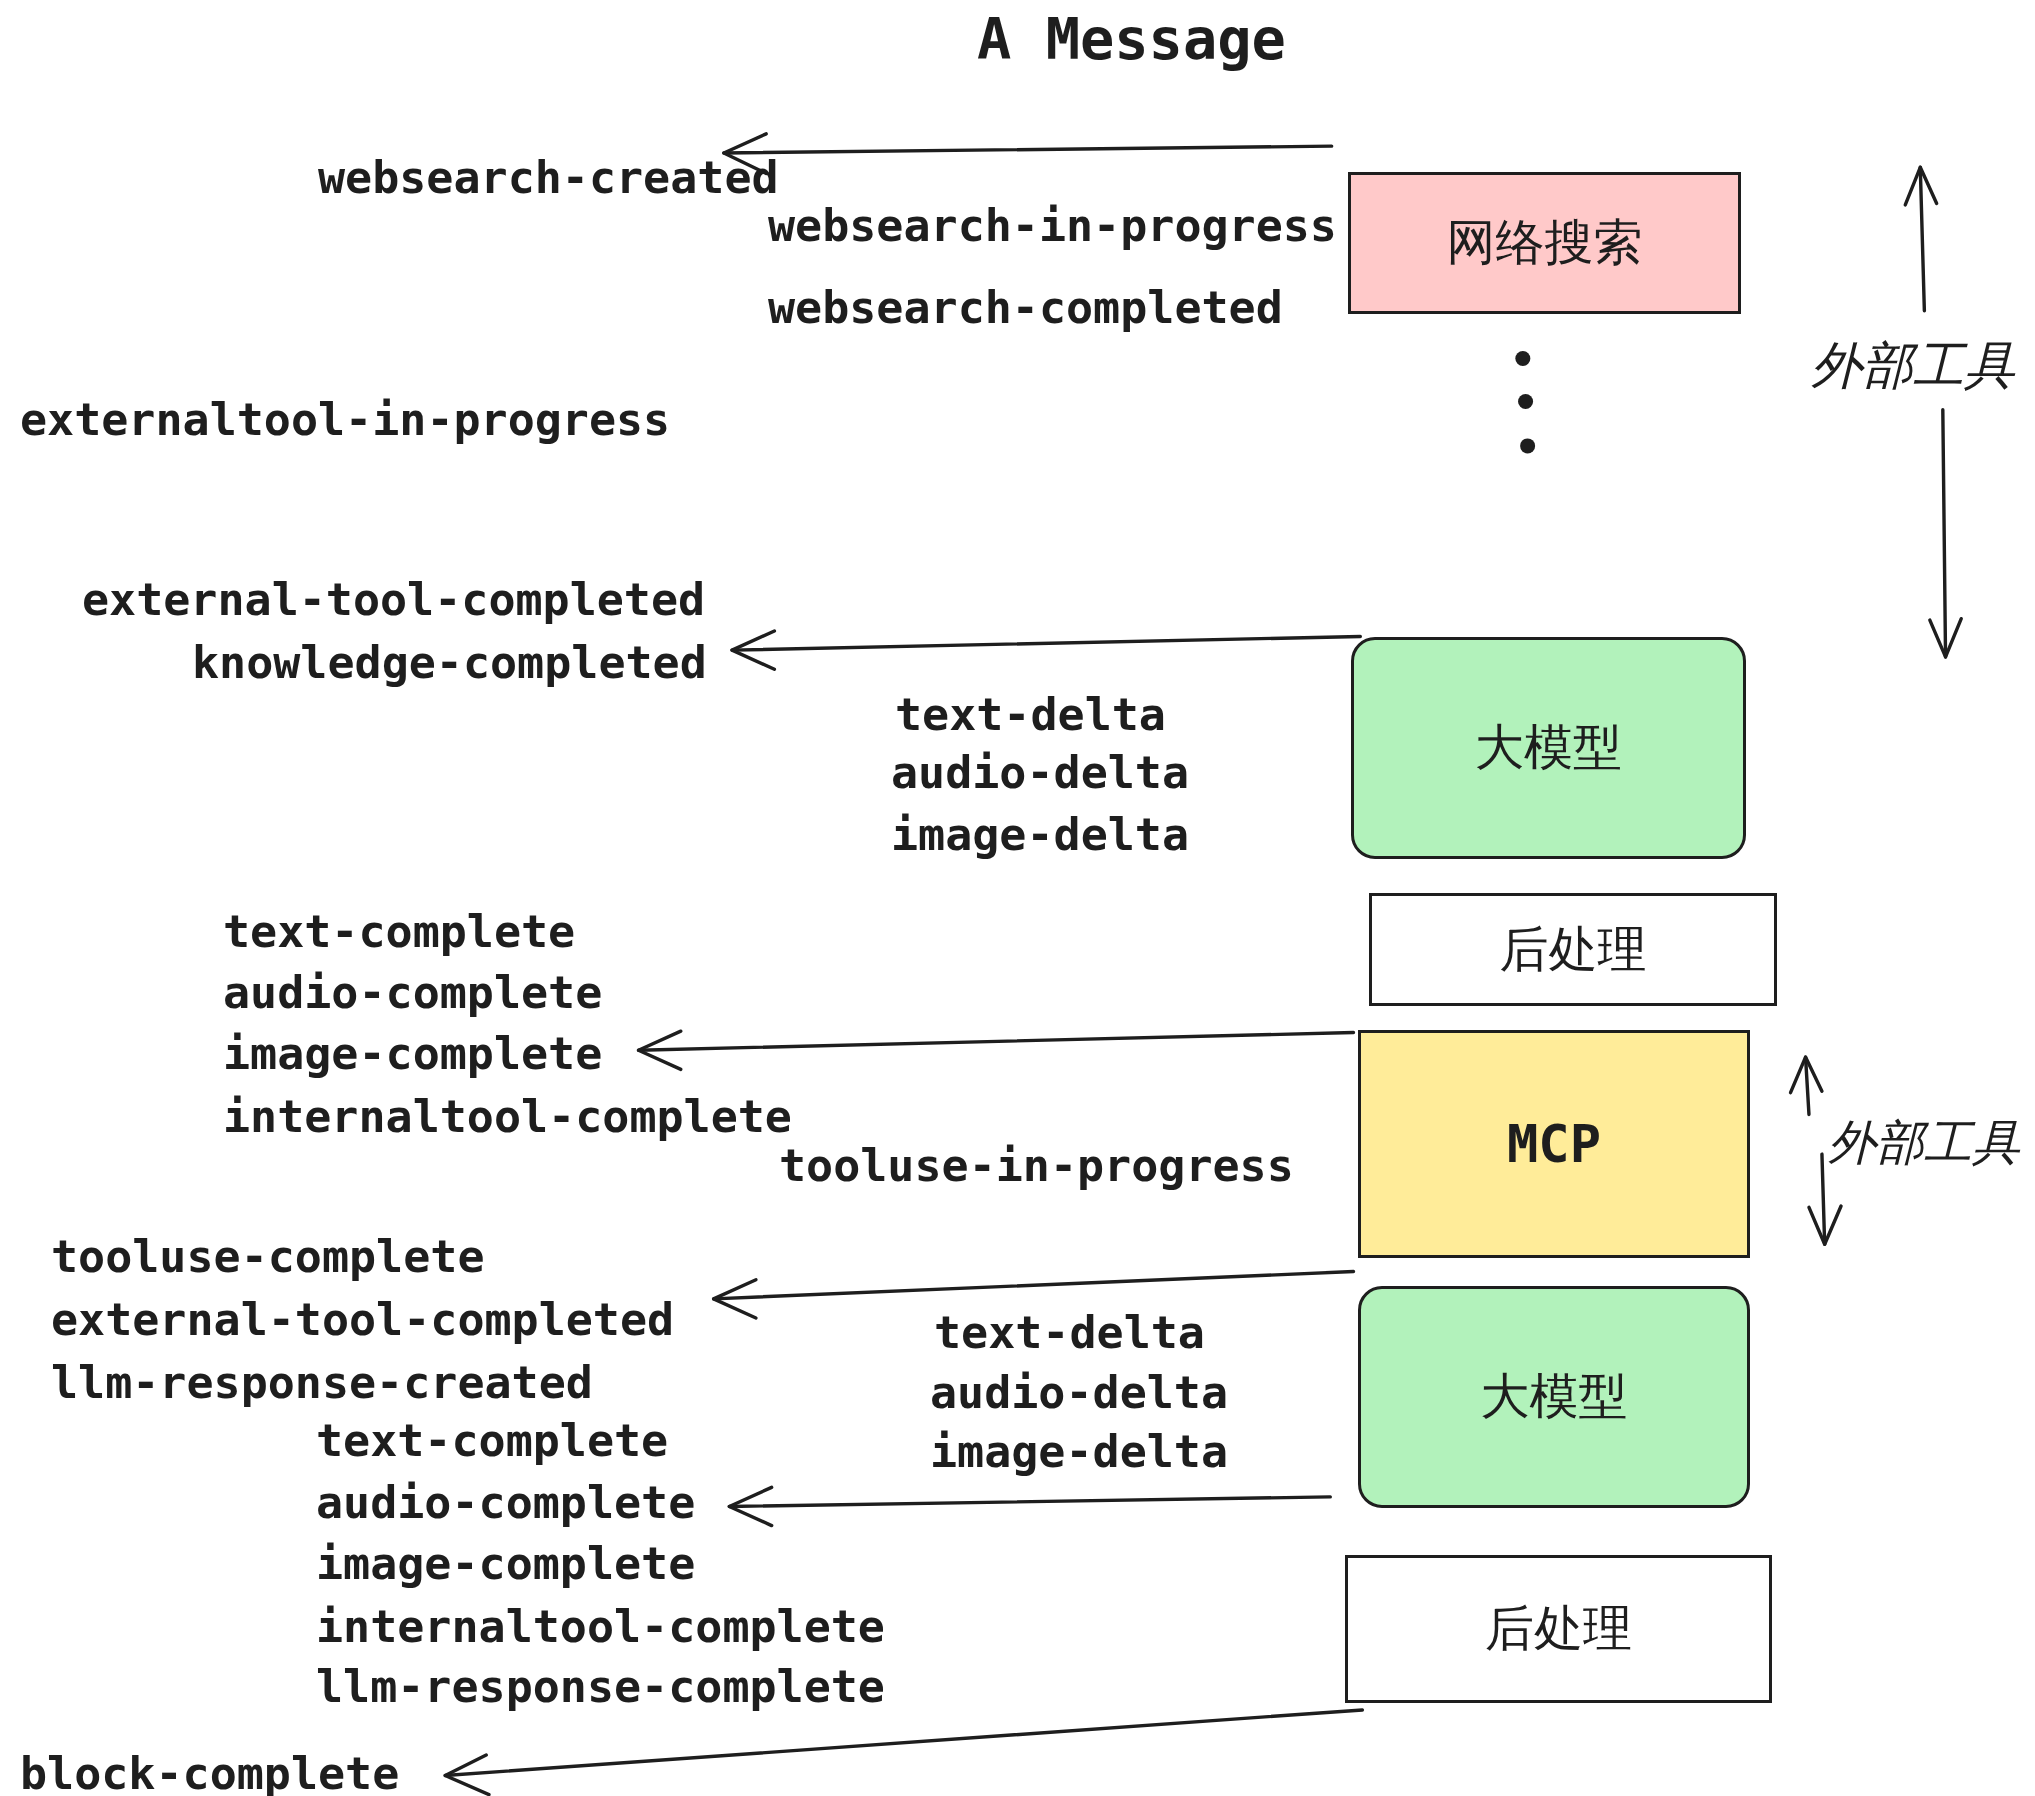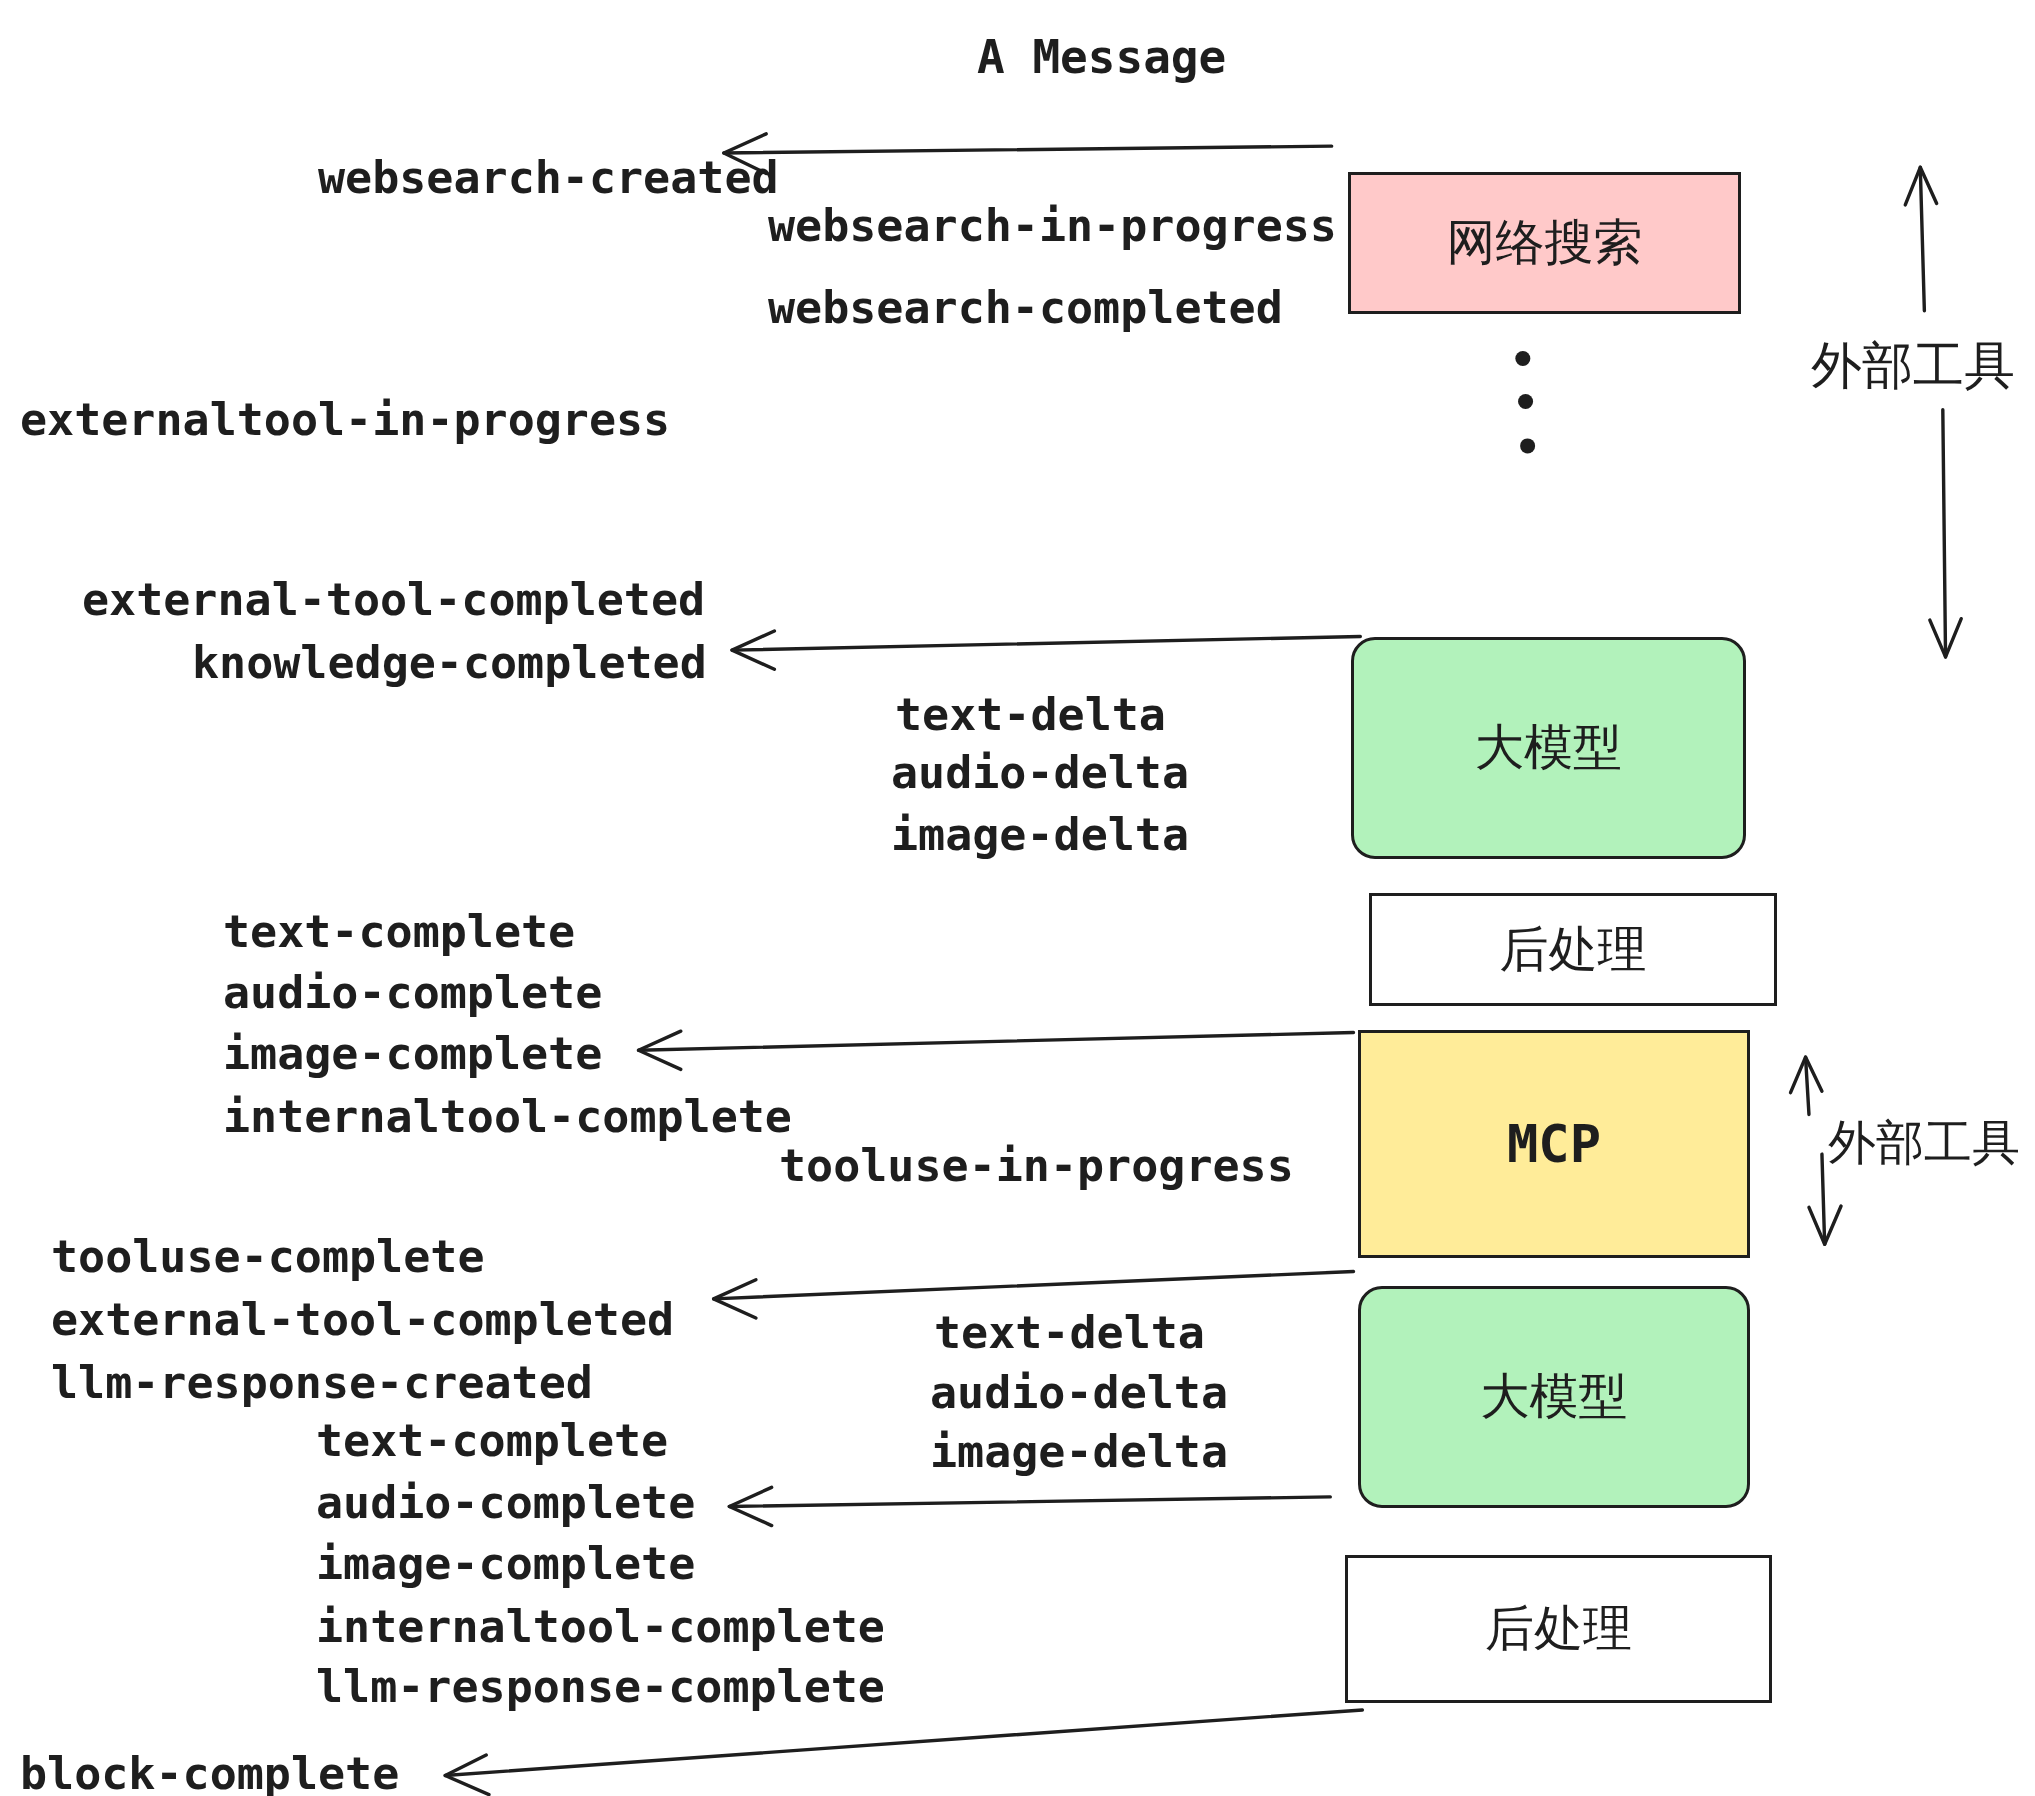--- a/index.html
+++ b/index.html
@@ -6,22 +6,22 @@
   .canvas{
     position:relative;
     width:2035px;height:1796px;
     background:#ffffff;
     color:#1e1e1e;
     overflow:hidden;
     font-family:"DejaVu Sans Mono","Liberation Mono",monospace;
   }
   .title{
     position:absolute;
-    left:977px;top:30px;
-    font-size:46px;font-weight:bold;
+    left:977px;top:6px;
+    font-size:57px;font-weight:bold;
     white-space:nowrap;
   }
   .ev{
     position:absolute;
     font-size:45px;
     white-space:nowrap;
     font-weight:bold;
   }
   .box{
     position:absolute;
@@ -39,20 +39,21 @@
   }
   .pink{background:#FFC9C9;}
   .green{background:#B2F2BB;border-radius:24px;}
   .yellow{background:#FFEC99;}
   .white{background:#ffffff;}
   .side{
     position:absolute;
     font-family:"Liberation Sans","DejaVu Sans",sans-serif;
     font-size:51px;
     white-space:nowrap;
+    font-style:italic;
   }
   .side.small{font-size:48px;}
   svg.overlay{
     position:absolute;left:0;top:0;
     pointer-events:none;
   }
   svg.overlay line, svg.overlay polyline{
     stroke:#1e1e1e;stroke-width:5;fill:none;
     stroke-linecap:round;stroke-linejoin:round;
   }

